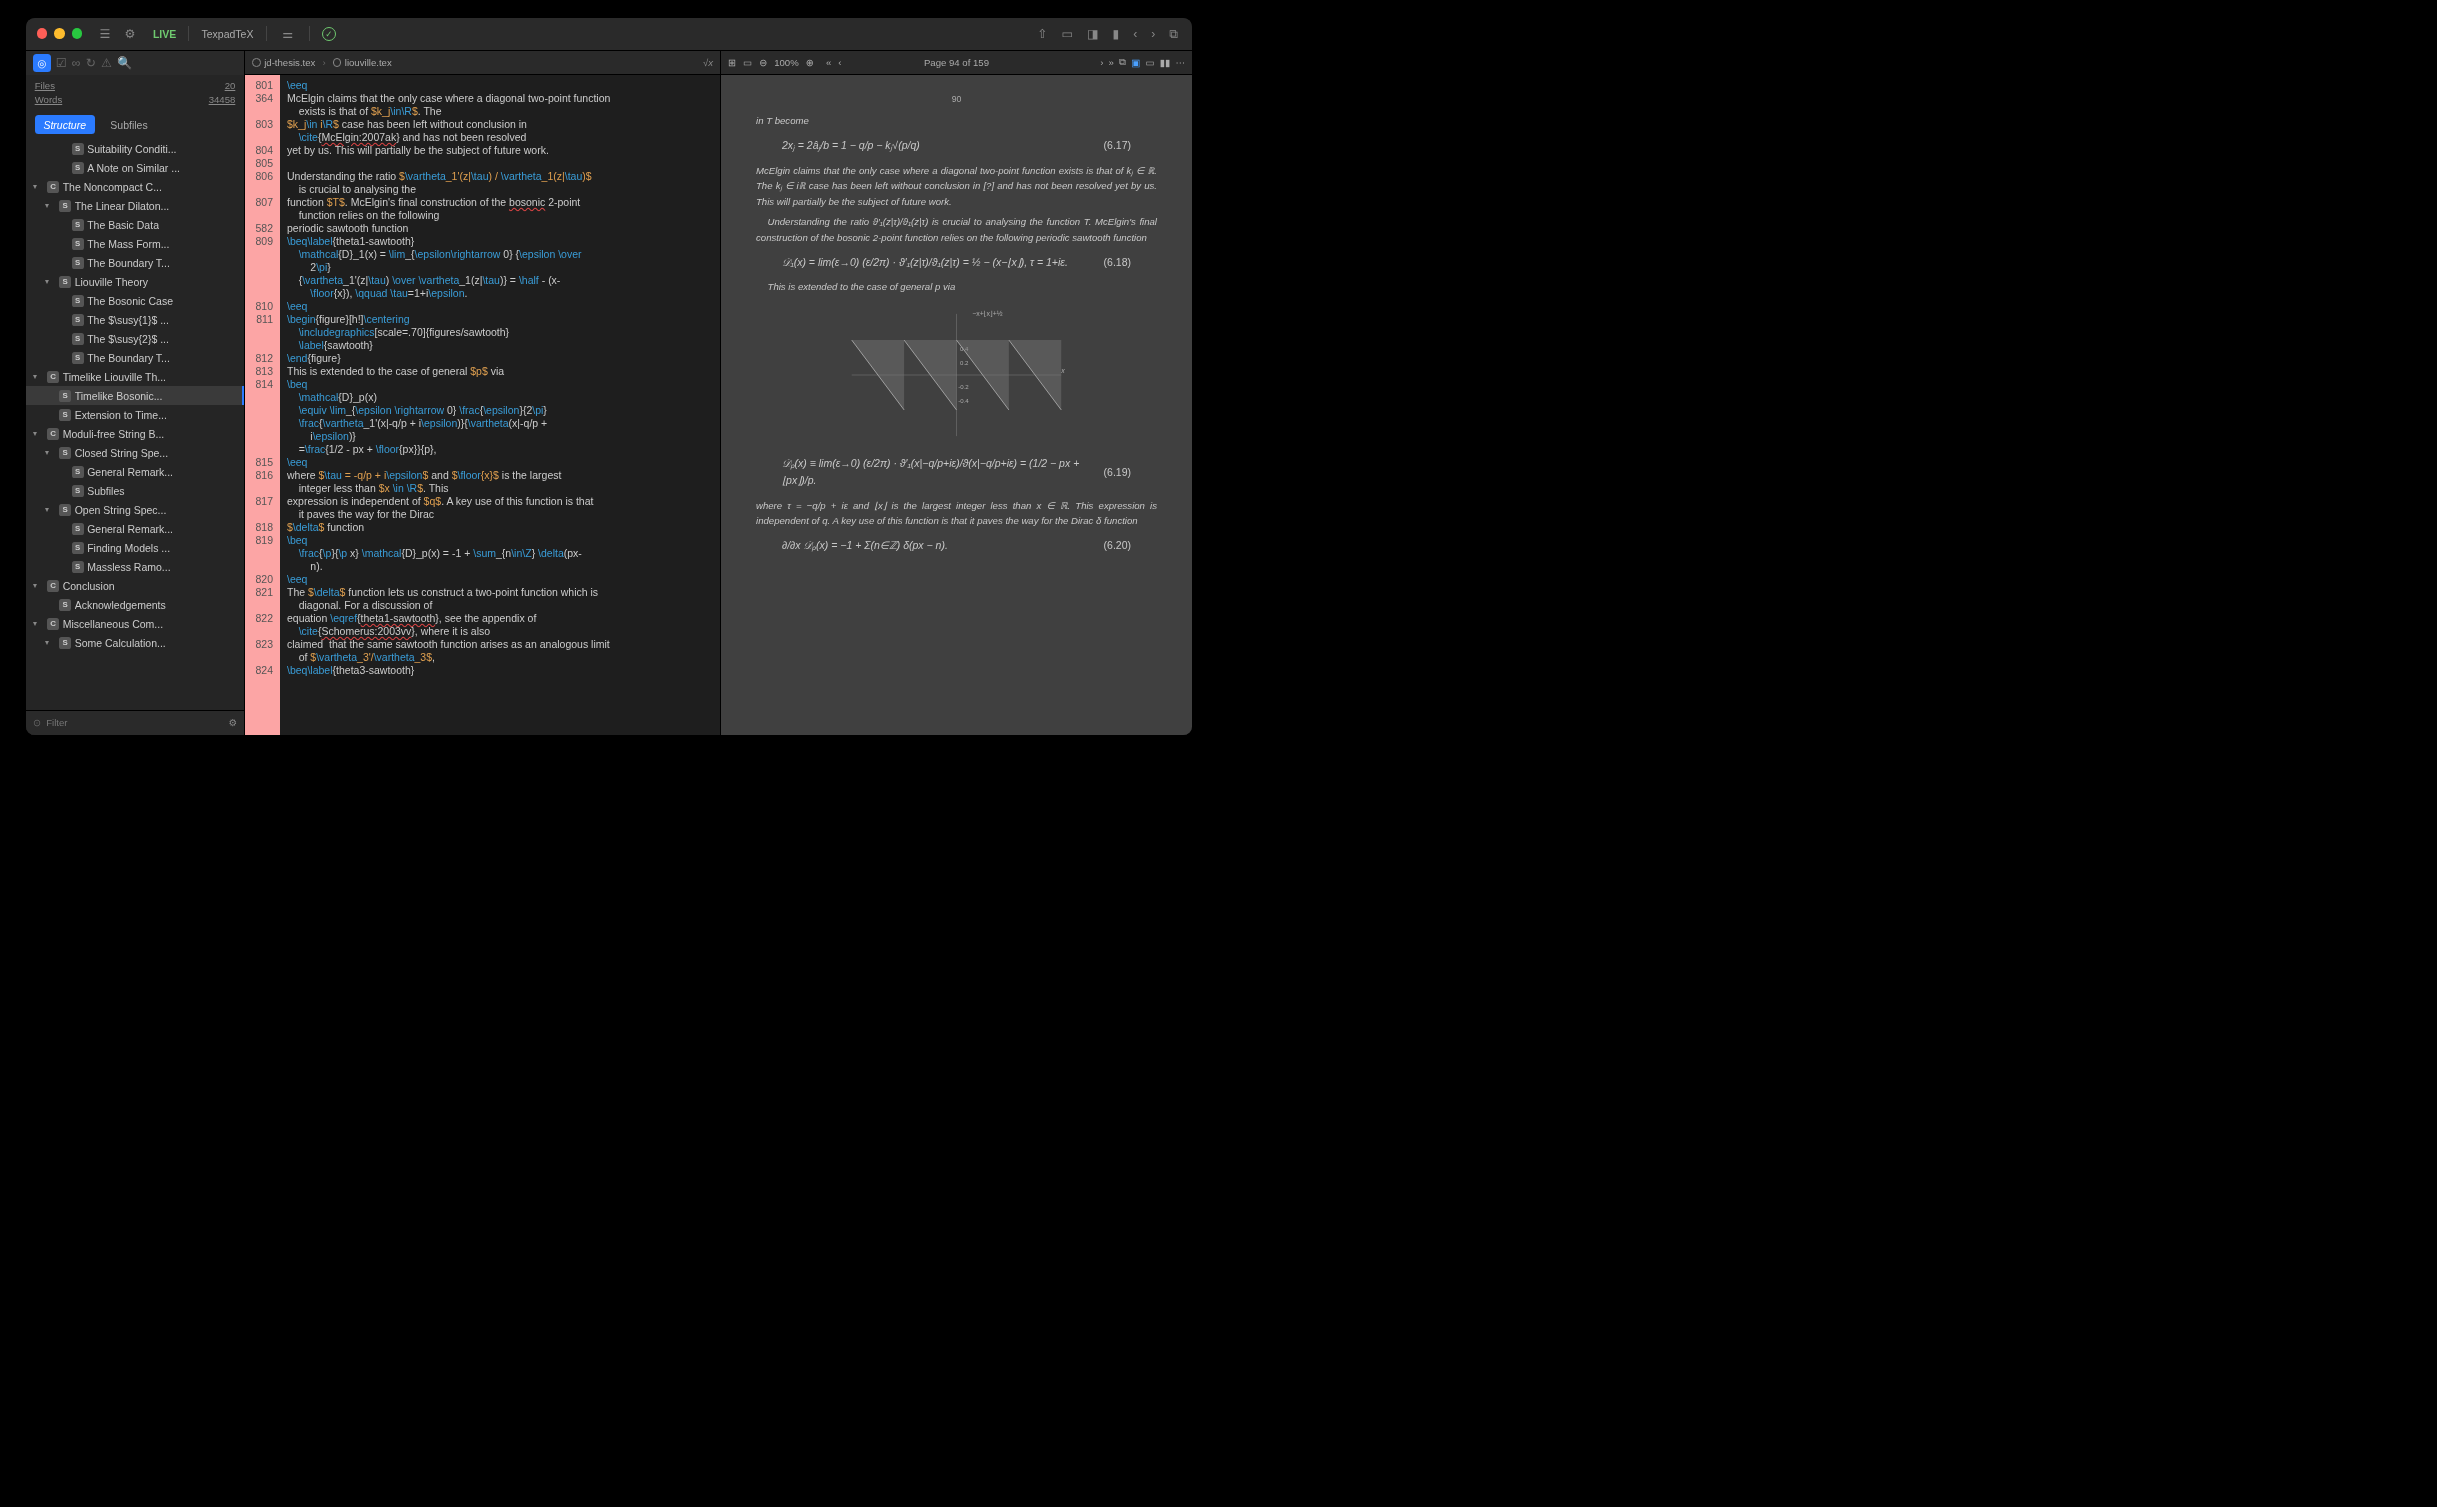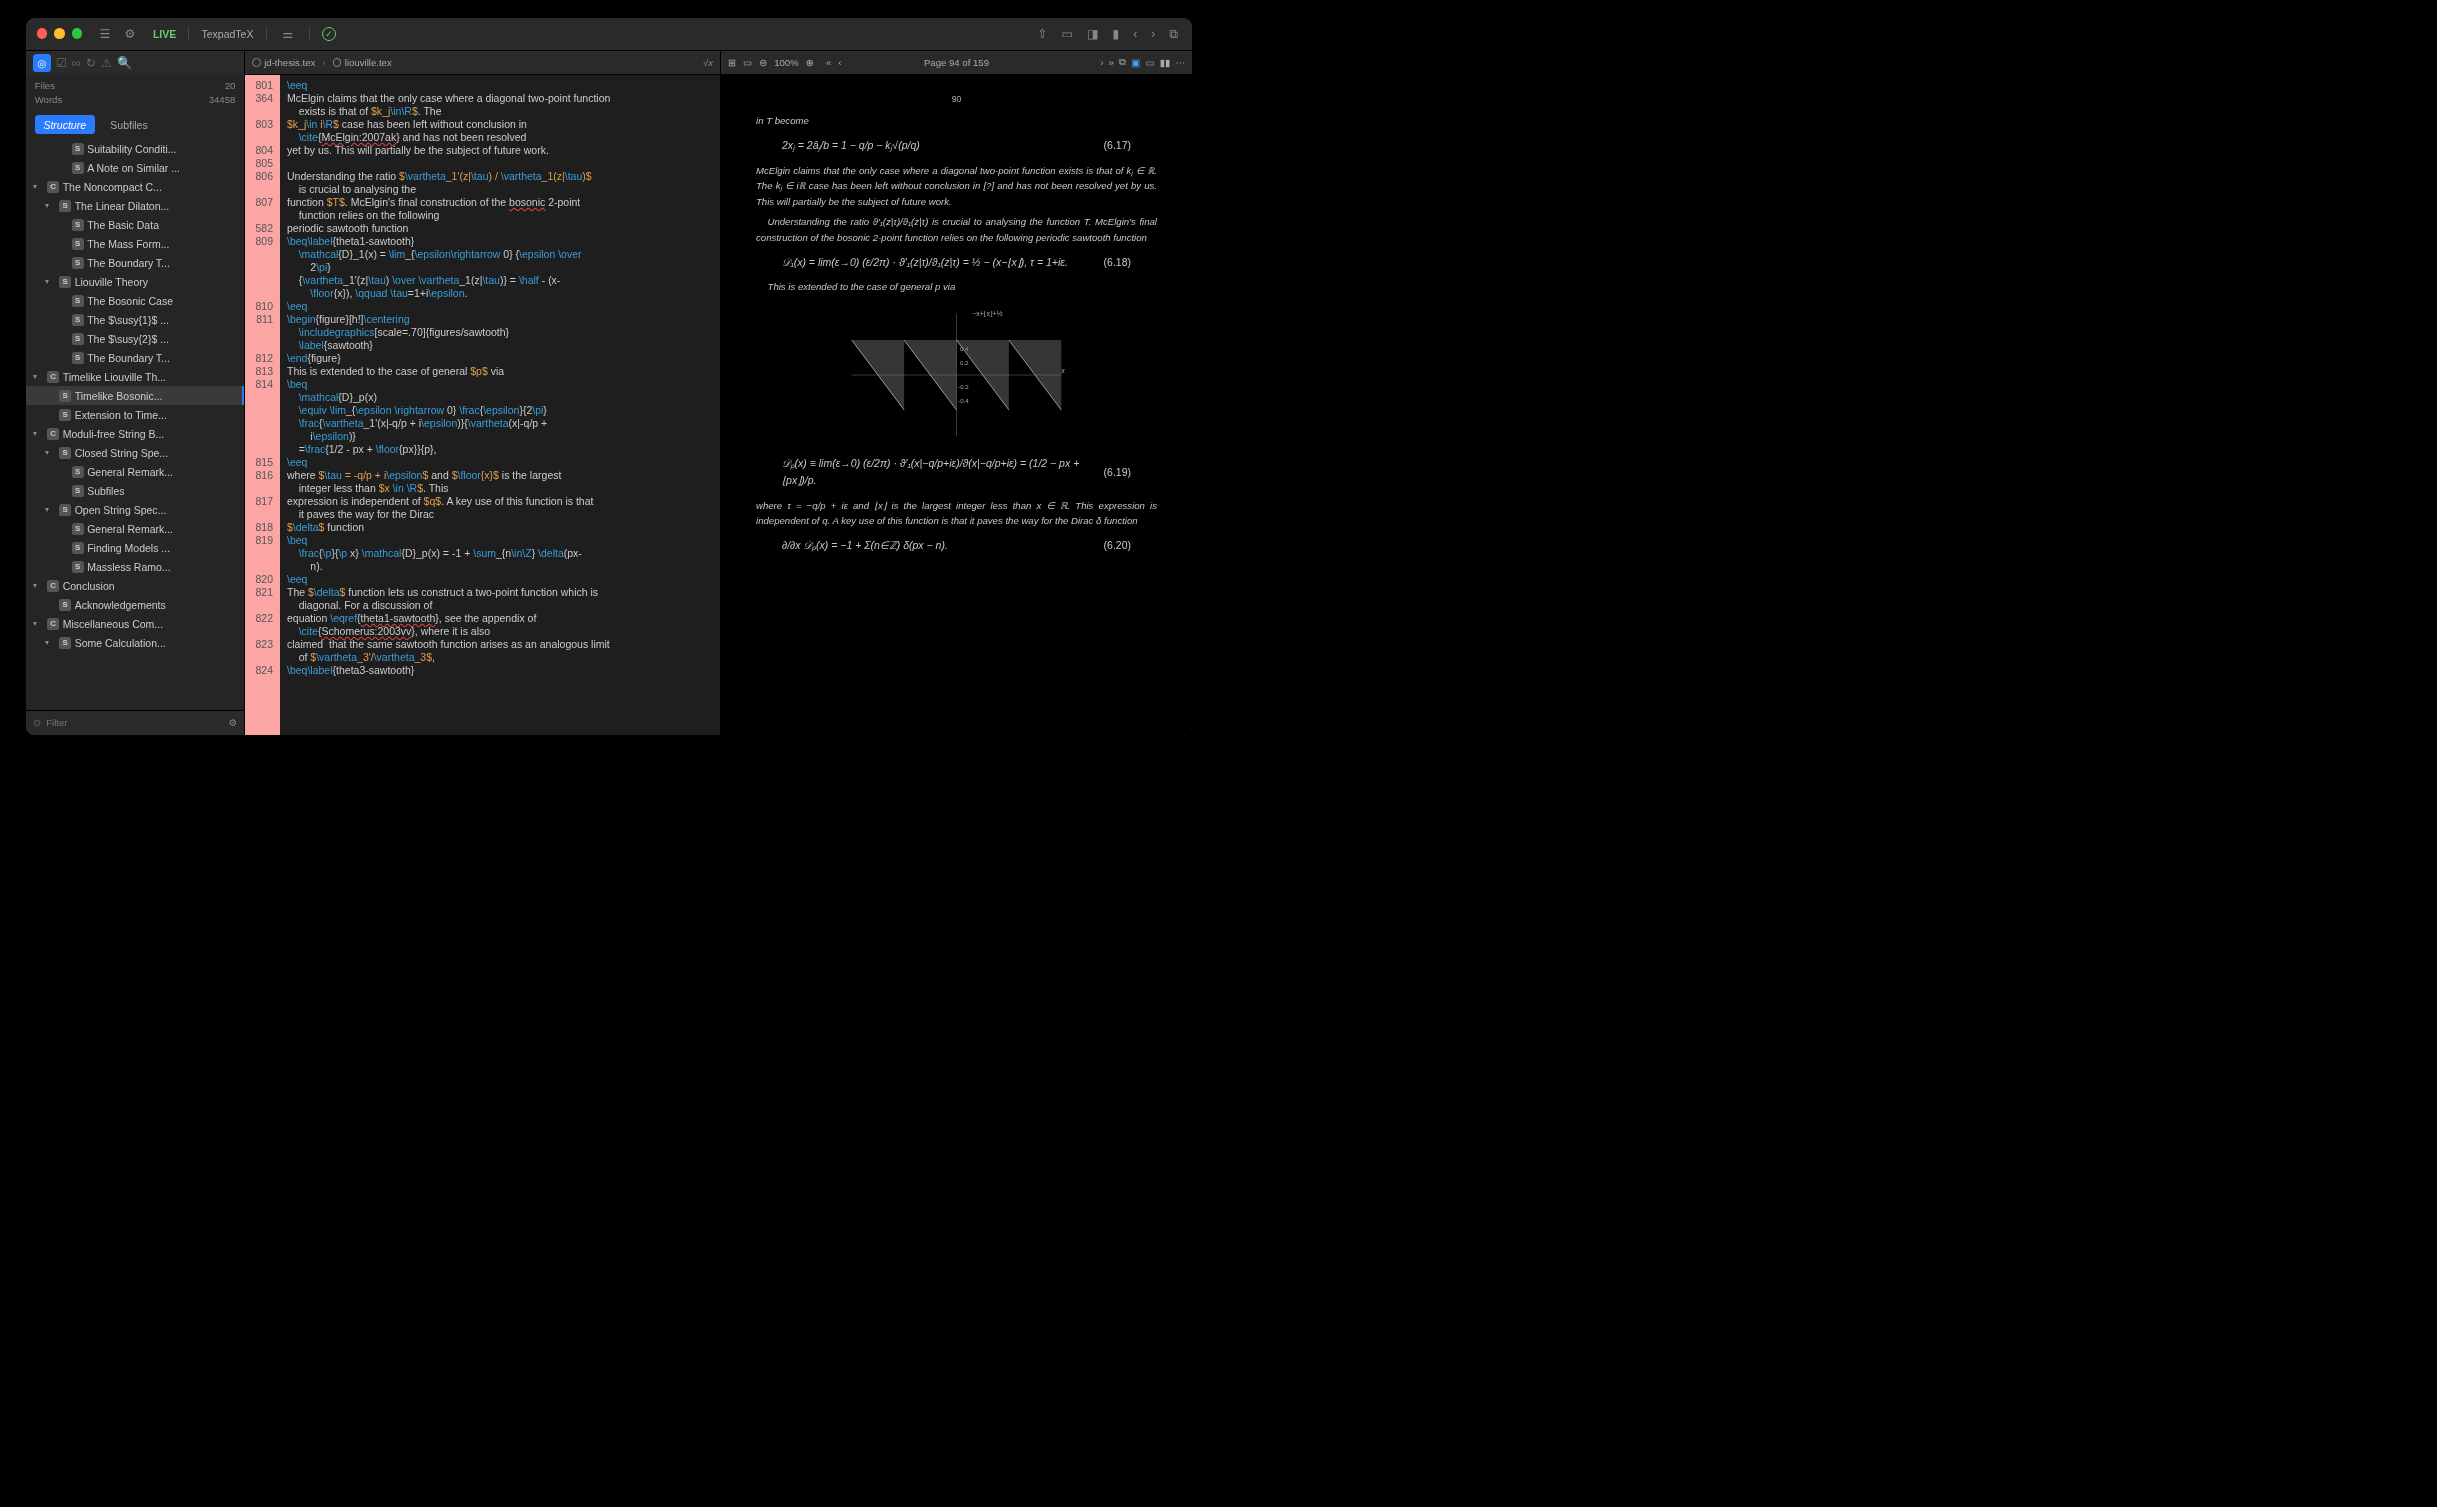--- a/index.html
+++ b/index.html
@@ -14,21 +14,21 @@
 .tb-sep { width:0.9px; height:15.7px; background:#444; margin:0 5.2px; }
 .tb-txt { color:#aaa; font-size:10.5px; }
 .tb-check { width:14px; height:14px; border-radius:50%; border:1.7px solid #6fc96f; display:flex; align-items:center; justify-content:center; color:#6fc96f; font-size:8.7px; }
 .tb-right { margin-left:auto; display:flex; align-items:center; gap:7px; }
 .main { flex:1; display:flex; overflow:hidden; }
 .sidebar { width:219px; background:#252525; display:flex; flex-direction:column; border-right:0.9px solid #000; }
 .sb-toolbar { height:24.5px; display:flex; align-items:center; gap:5.2px; padding:0 7px; background:#2a2a2a; }
 .sb-square { width:17.5px; height:17.5px; background:#2b7bff; border-radius:3.5px; display:flex; align-items:center; justify-content:center; color:#fff; font-size:10.5px; }
 .sb-tool { color:#666; font-size:12.2px; }
 .sb-info { padding:5.2px 8.7px; color:#888; font-size:9.6px; display:flex; flex-direction:column; gap:2.6px; }
-.sb-info-row { display:flex; justify-content:space-between; }
+.sb-info-row { display:flex; justify-content:space-between;text-decoration:underline; }
 .sb-tabs { display:flex; padding:5.2px 8.7px; gap:7px; }
 .sb-tab { font-size:10.5px; padding:3.5px 8.7px; border-radius:3.5px; color:#aaa; cursor:pointer; }
 .sb-tab.active { background:#2b7bff; color:#fff;font-style:italic; }
 .sb-tree { flex:1; overflow-y:auto; font-size:10.5px; color:#ccc; }
 .tree-item { display:flex; align-items:center; height:19px; padding-left:7px; cursor:pointer; white-space:nowrap; overflow:hidden; text-overflow:ellipsis; }
 .tree-item.sel { background:#3a3a3a; border-right:2.6px solid #2b7bff; }
 .tree-caret { width:10.5px; color:#888; font-size:7.9px; }
 .tree-badge { width:12.2px; height:12.2px; border-radius:2.6px; background:#555; color:#ccc; font-size:7.9px; display:flex; align-items:center; justify-content:center; margin:0 3.5px; font-weight:600; }
 .tree-badge.c { background:#555; }
 .tree-label { overflow:hidden; text-overflow:ellipsis; }
@@ -43,21 +43,21 @@
 .gutter { width:35px; text-align:right; color:#555; padding:3.5px 7px 3.5px 0; user-select:none; background:#fca5a5; }
 .gutter div { height:13px; }
 .code { flex:1; padding:3.5px 7px; color:#ccc; white-space:pre; overflow:hidden; }
 .code div { height:13px; }
 .tk-cmd{color:#3a9dd8}.tk-math{color:#e0a050}.tk-err{text-decoration:underline wavy #d44}
 .preview { width:472px; background:#1a1a1a; display:flex; flex-direction:column; border-left:0.9px solid #000; }
 .pv-toolbar { height:24.5px; background:#2a2a2a; display:flex; align-items:center; padding:0 7px; gap:7px; font-size:9.6px; color:#aaa; border-bottom:0.9px solid #000; }
 .pv-center { position:absolute; left:50%; transform:translateX(-50%); }
 .pv-right { margin-left:auto; display:flex; gap:5.2px; align-items:center; }
 .pv-blue { color:#4aa0ff; }
-.pv-body { flex:1; background:#000000; padding:17.5px 35px; color:#c8c8c8; font-family:Georgia,'Times New Roman',serif; font-size:9.6px; line-height:1.6; overflow-y:auto; }
+.pv-body { flex:1; background:#404040; padding:17.5px 35px; color:#c8c8c8; font-family:Georgia,'Times New Roman',serif; font-size:9.6px; line-height:1.6; overflow-y:auto; }
 .pv-pagenum { text-align:center; font-size:8.7px; color:#aaa; margin-bottom:7px; }
 .pv-eq { display:flex; justify-content:space-between; align-items:center; margin:8.7px 26px; font-style:italic; font-size:10.5px; }
 .pv-eqnum { font-style:normal; }
 .pv-para { text-align:justify; margin:5.2px 0; text-indent:1.2em;font-style:italic; }
 .pv-para.noindent { text-indent:0; }
 .pv-fig { margin:10.5px auto; width:227px; height:140px; position:relative; }
 .pv-sawtooth { width:100%; height:100%; }
 </style>
 </head>
 <body>

